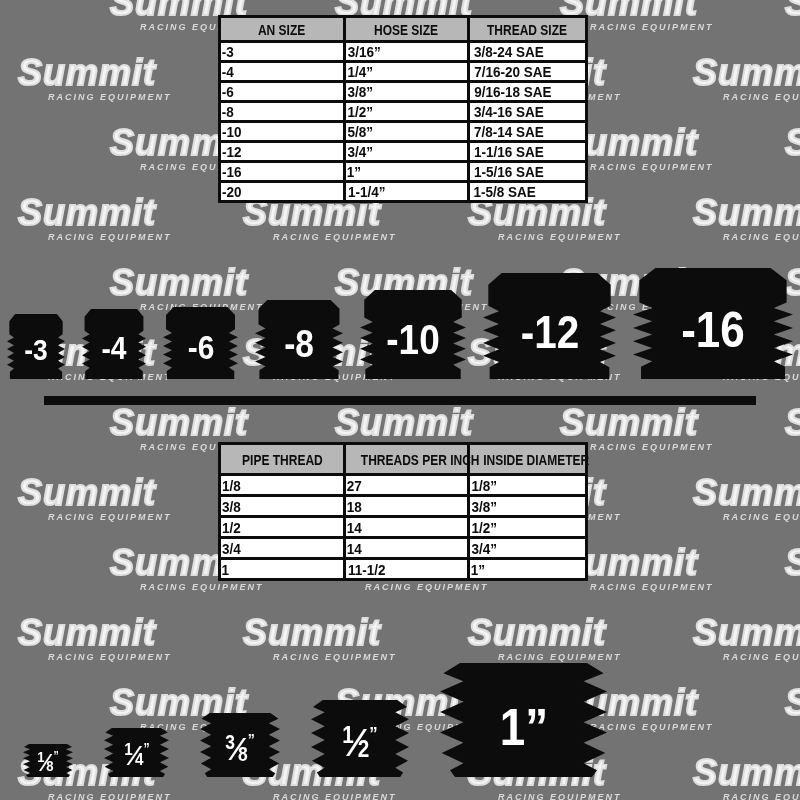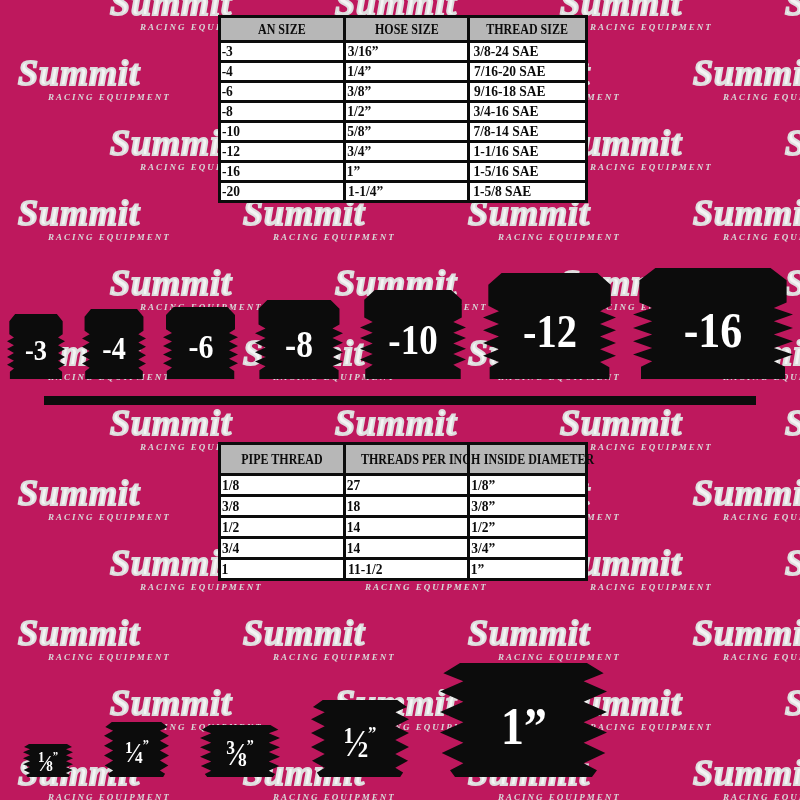--- a/index.html
+++ b/index.html
@@ -1,18 +1,18 @@
 <!DOCTYPE html>
 <html><head>
 <meta charset="utf-8">
 <style>
   * { margin:0; padding:0; box-sizing:border-box; }
   html,body { background:#fff; }
   body { font-family:"Liberation Sans", sans-serif; }
-  .canvas { position:relative; width:800px; height:800px; background:#be185d; overflow:hidden;font-family:Liberation Serif, serif; }
+  .canvas { position:relative; width:800px; height:800px; background:#737373; overflow:hidden; }
 
   
   #wm-layer { position:absolute; inset:0; z-index:0; }
   .wm { position:absolute; width:190px; font-style:italic; font-weight:bold; pointer-events:none; }
   .wm-brand {
     display:block; font-size:36px; letter-spacing:1px; line-height:1;
     color:#f4f4f4; -webkit-text-stroke:2px #dedede;
   }
   .wm-tagline {
     display:block; font-size:9px; letter-spacing:2px; color:#d9d9d9;
@@ -406,27 +406,27 @@
     </table>
   </section>
 
   <div class="fit-row npt-fittings">
     <div class="fit" style="width:50px;height:33px">
       <svg viewBox="0 0 100 100" preserveAspectRatio="none">
           <use href="#npt-shape" fill="#0c0c0c"></use>
         </svg>
       <span class="fit-label" style="font-size:24px"><span class="fnum">1</span><span class="fsl">⁄</span><span class="fden">8</span><span class="fq">”</span></span>
     </div>
-    <div class="fit" style="width:65px;height:55px">
+    <div class="fit" style="width:65px;height:49px">
       <svg viewBox="0 0 100 100" preserveAspectRatio="none">
           <use href="#npt-shape" fill="#0c0c0c"></use>
         </svg>
       <span class="fit-label" style="font-size:28px"><span class="fnum">1</span><span class="fsl">⁄</span><span class="fden">4</span><span class="fq">”</span></span>
     </div>
-    <div class="fit" style="width:80px;height:52px">
+    <div class="fit" style="width:80px;height:64px">
       <svg viewBox="0 0 100 100" preserveAspectRatio="none">
           <use href="#npt-shape" fill="#0c0c0c"></use>
         </svg>
       <span class="fit-label" style="font-size:32px"><span class="fnum">3</span><span class="fsl">⁄</span><span class="fden">8</span><span class="fq">”</span></span>
     </div>
     <div class="fit" style="width:98px;height:77px">
       <svg viewBox="0 0 100 100" preserveAspectRatio="none">
           <use href="#npt-shape" fill="#0c0c0c"></use>
         </svg>
       <span class="fit-label" style="font-size:38px"><span class="fnum">1</span><span class="fsl">⁄</span><span class="fden">2</span><span class="fq">”</span></span>

